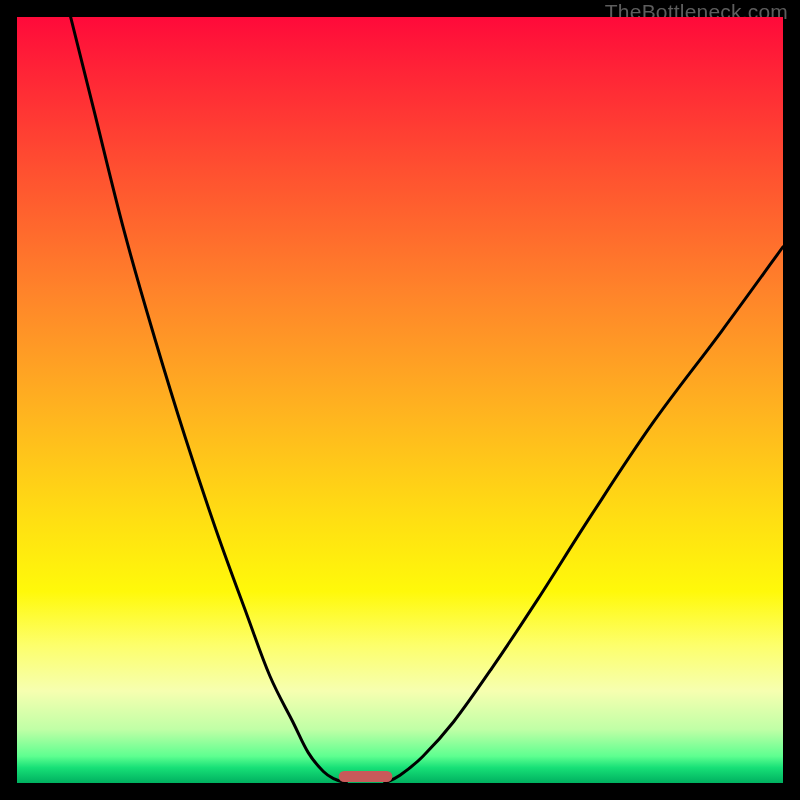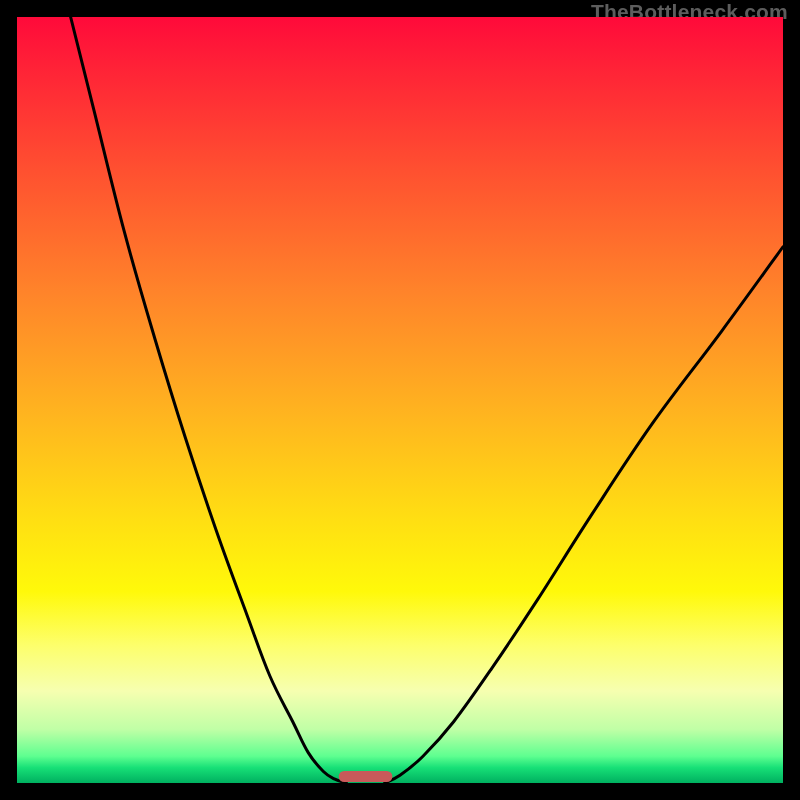--- a/index.html
+++ b/index.html
@@ -51,21 +51,21 @@
     position: absolute;
     inset: 0;
   }
   .watermark {
     position: absolute;
     top: 0;
     right: 12px;
     color: #5d5d5d;
     font-size: 21px;
     letter-spacing: 0.2px;
-    font-weight: 700;
+    font-weight: 400;
   }
 </style>
 </head>
 <body>
 
 <div class="frame">
   <div class="watermark">TheBottleneck.com</div>
 
   <div class="plot-area">
     <div class="gradient"></div>

